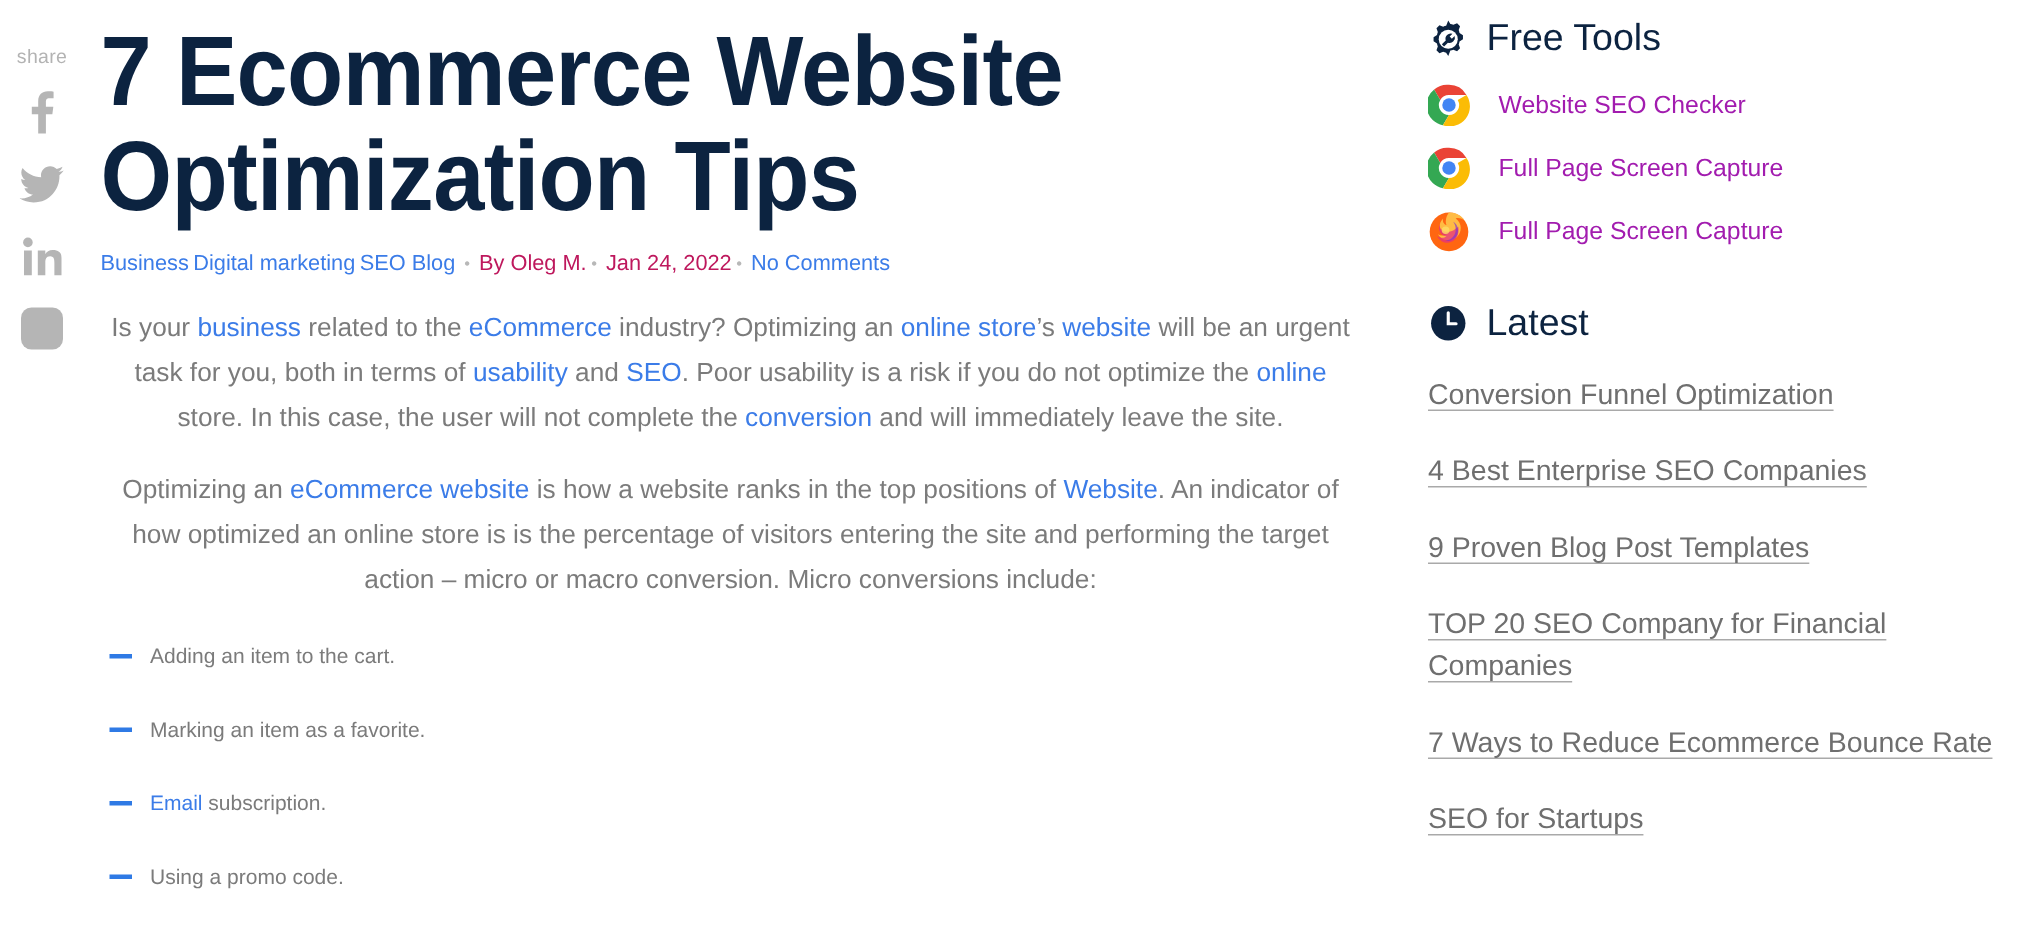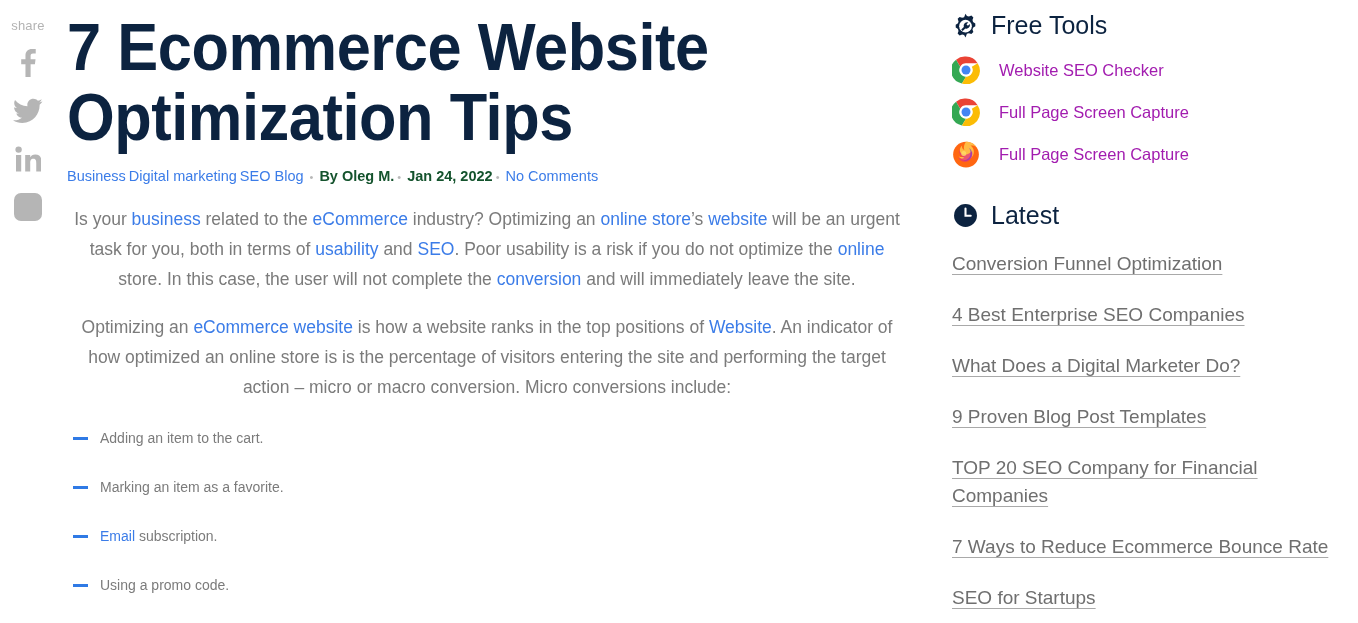--- a/index.html
+++ b/index.html
@@ -19,21 +19,21 @@
     width: 1358px;
     height: 623px;
   }
 
   
   .share-rail {
     position: absolute;
     left: 0;
     top: 0;
     width: 56px;
-    padding-top: 19px;
+    padding-top: 31px;
     display: flex;
     flex-direction: column;
     align-items: center;
   }
   .share-label {
     font-size: 13px;
     color: #b3b3b3;
     letter-spacing: .2px;
     margin-bottom: 14px;
     line-height: 1;
@@ -96,21 +96,21 @@
     color: #3b7ce8;
     text-decoration: none;
   }
   .meta-cats a { margin-right: 3px; }
   .meta-sep {
     color: #b8b8b8;
     font-size: 11px;
     margin: 0 6px 0 3px;
     vertical-align: middle;
   }
-  .meta-plain { color: #14532d; font-weight: bold; }
+  .meta-plain { color: #be185d; }
 
   p.body-par {
     margin: 18px 0 0 0;
     font-size: 17.5px;
     line-height: 30px;
     color: #7b7b7b;
     text-align: center;
   }
   p.body-par a {
     color: #3b7ce8;
@@ -328,21 +328,20 @@
           <svg width="25" height="25" viewBox="0 0 24 24">
             <circle cx="12" cy="12" r="11" fill="#0c2340"></circle>
             <path d="M12 5.3v7h5" stroke="#ffffff" stroke-width="2" fill="none" stroke-linecap="round"></path>
           </svg>
         </span>
         <span>Latest</span>
       </h2>
       <ul class="latest-list">
           <li><a href="#">Conversion Funnel Optimization</a></li>
           <li><a href="#">4 Best Enterprise SEO Companies</a></li>
-          <li><a href="#">What Does a Digital Marketer Do?</a></li>
           <li><a href="#">9 Proven Blog Post Templates</a></li>
           <li><a href="#">TOP 20 SEO Company for Financial Companies</a></li>
           <li><a href="#">7 Ways to Reduce Ecommerce Bounce Rate</a></li>
           <li><a href="#">SEO for Startups</a></li>
         </ul>
     </div>
 
   </div>
 </div>
 

